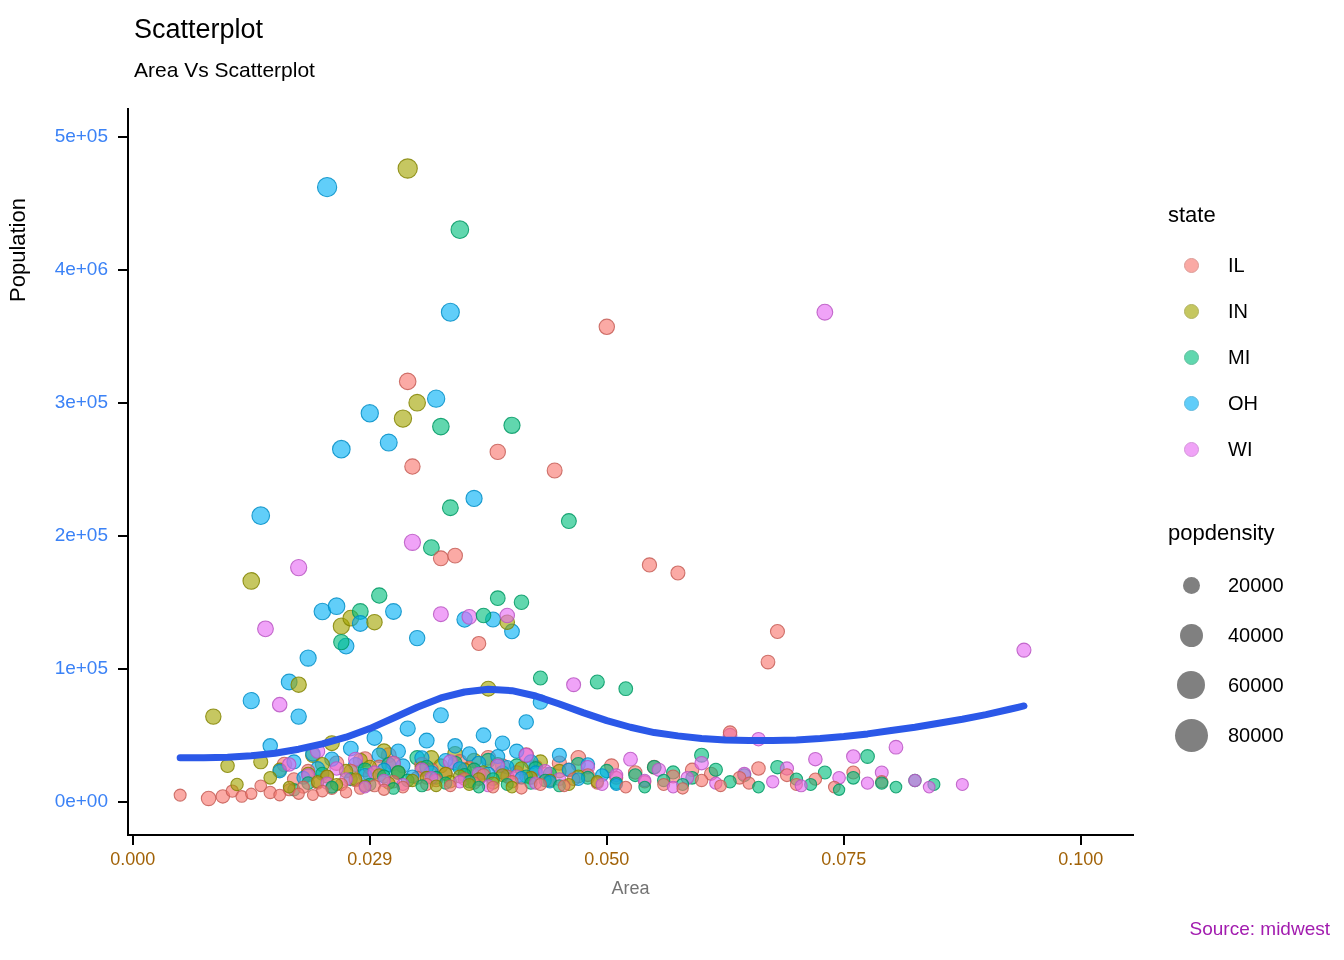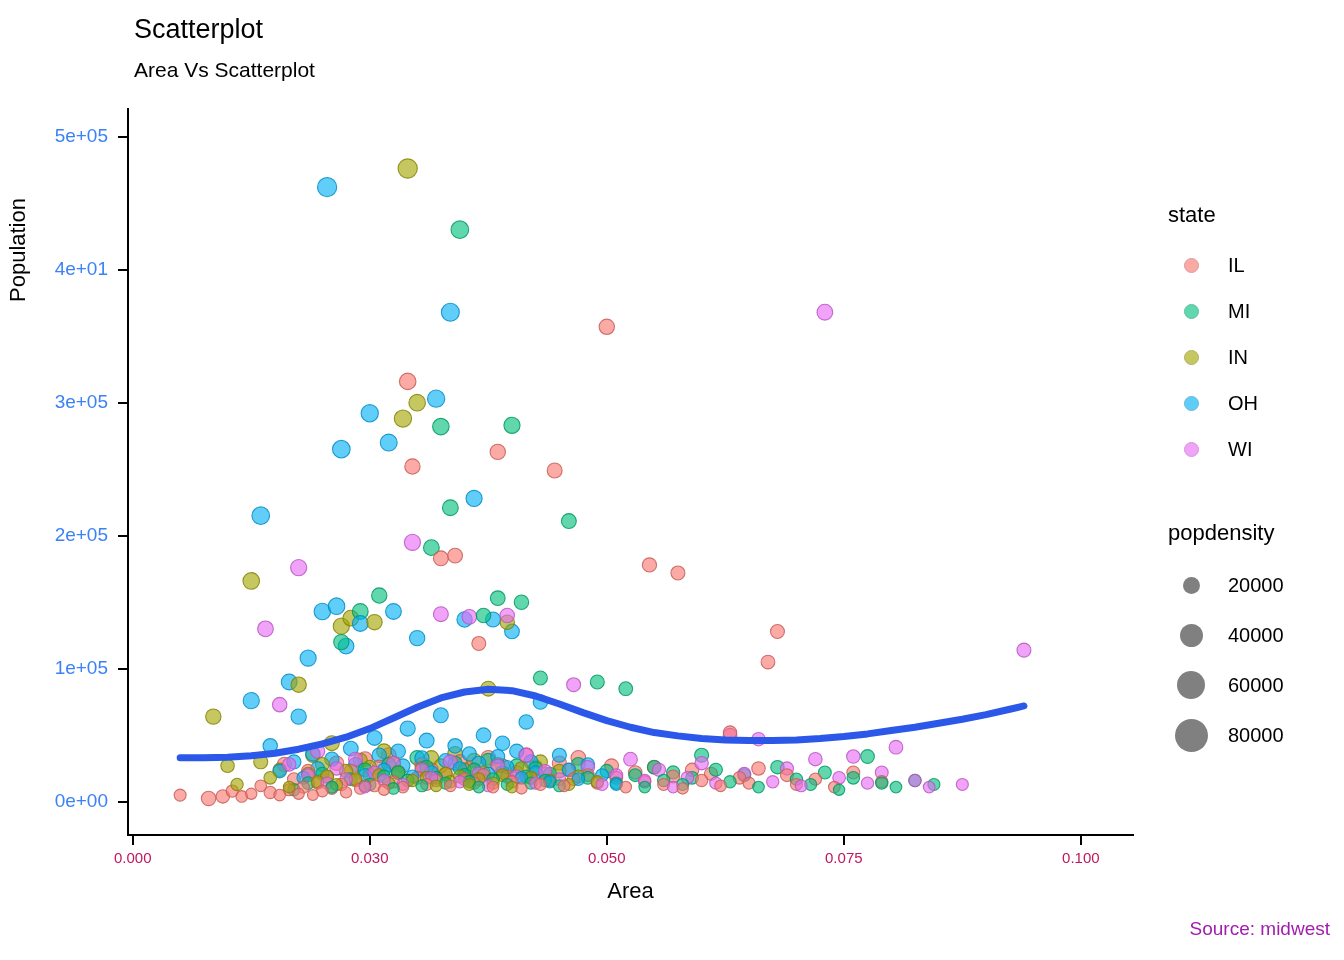--- a/index.html
+++ b/index.html
@@ -59,22 +59,22 @@
     color: #000000;
     white-space: nowrap;
     margin-top: -460px;
   }
   #x-axis-title {
     position: absolute;
     left: 128px;
     top: 878px;
     width: 1005px;
     text-align: center;
-    font-size: 22px;
-    color: #000000;
+    font-size: 18px;
+    color: #737373;
   }
   
   #panel {
     position: absolute;
     left: 128px;
     top: 110px;
     width: 1005px;
     height: 725px;
     background: #ffffff;
   }
@@ -116,22 +116,22 @@
     width: 78px;
   }
   .x-tick-mark {
     position: absolute;
     width: 2px;
     height: 9px;
     background: #000000;
   }
   .x-tick-label {
     position: absolute;
-    font-size: 15px;
-    color: #be185d;
+    font-size: 18px;
+    color: #a16207;
     text-align: center;
     white-space: nowrap;
     width: 90px;
   }
   
   #legend-area {
     position: absolute;
     left: 1168px;
     top: 110px;
     width: 176px;
@@ -558,29 +558,29 @@
   <div id="y-ticks">
       <div class="y-tick-mark" style="left: 118px; top: 800.743px;"></div>
       <div class="y-tick-label" style="left: 30px; top: 789.743px;">0e+00</div>
       <div class="y-tick-mark" style="left: 118px; top: 667.716px;"></div>
       <div class="y-tick-label" style="left: 30px; top: 656.716px;">1e+05</div>
       <div class="y-tick-mark" style="left: 118px; top: 534.688px;"></div>
       <div class="y-tick-label" style="left: 30px; top: 523.688px;">2e+05</div>
       <div class="y-tick-mark" style="left: 118px; top: 401.661px;"></div>
       <div class="y-tick-label" style="left: 30px; top: 390.661px; text-align: right;">3e+05</div>
       <div class="y-tick-mark" style="left: 118px; top: 268.633px;"></div>
-      <div class="y-tick-label" style="left: 30px; top: 257.633px;">4e+01</div>
+      <div class="y-tick-label" style="left: 30px; top: 257.633px;">4e+06</div>
       <div class="y-tick-mark" style="left: 118px; top: 135.606px;"></div>
       <div class="y-tick-label" style="left: 30px; top: 124.606px;">5e+05</div>
     </div>
   <div id="x-ticks">
       <div class="x-tick-mark" style="left: 131.741px; top: 836px;"></div>
       <div class="x-tick-label" style="left: 87.7406px; top: 849px;">0.000</div>
       <div class="x-tick-mark" style="left: 368.769px; top: 836px;"></div>
-      <div class="x-tick-label" style="left: 324.769px; top: 849px;">0.030</div>
+      <div class="x-tick-label" style="left: 324.769px; top: 849px;">0.029</div>
       <div class="x-tick-mark" style="left: 605.797px; top: 836px;"></div>
       <div class="x-tick-label" style="left: 561.797px; top: 849px;">0.050</div>
       <div class="x-tick-mark" style="left: 842.825px; top: 836px;"></div>
       <div class="x-tick-label" style="left: 798.825px; top: 849px;">0.075</div>
       <div class="x-tick-mark" style="left: 1079.85px; top: 836px;"></div>
       <div class="x-tick-label" style="left: 1035.85px; top: 849px;">0.100</div>
     </div>
 
   <div id="legend-area">
 
@@ -588,29 +588,29 @@
       <div class="legend-title">state</div>
       <div id="legend-state-rows">
           <div class="legend-row">
             <div class="legend-key">
               <span class="legend-dot" style="width: 13px; height: 13px; background: rgb(248, 118, 109); opacity: 0.62; border: 1px solid rgb(198, 94, 87);"></span>
             </div>
             <div class="legend-label">IL</div>
           </div>
           <div class="legend-row">
             <div class="legend-key">
+              <span class="legend-dot" style="width: 13px; height: 13px; background: rgb(163, 165, 0); opacity: 0.62; border: 1px solid rgb(130, 132, 0);"></span>
+            </div>
+            <div class="legend-label">IN</div>
+          </div>
+          <div class="legend-row">
+            <div class="legend-key">
               <span class="legend-dot" style="width: 13px; height: 13px; background: rgb(0, 191, 125); opacity: 0.62; border: 1px solid rgb(0, 153, 100);"></span>
             </div>
             <div class="legend-label">MI</div>
-          </div>
-          <div class="legend-row">
-            <div class="legend-key">
-              <span class="legend-dot" style="width: 13px; height: 13px; background: rgb(163, 165, 0); opacity: 0.62; border: 1px solid rgb(130, 132, 0);"></span>
-            </div>
-            <div class="legend-label">IN</div>
           </div>
           <div class="legend-row">
             <div class="legend-key">
               <span class="legend-dot" style="width: 13px; height: 13px; background: rgb(0, 176, 246); opacity: 0.62; border: 1px solid rgb(0, 141, 197);"></span>
             </div>
             <div class="legend-label">OH</div>
           </div>
           <div class="legend-row">
             <div class="legend-key">
               <span class="legend-dot" style="width: 13px; height: 13px; background: rgb(231, 107, 243); opacity: 0.62; border: 1px solid rgb(185, 86, 194);"></span>

